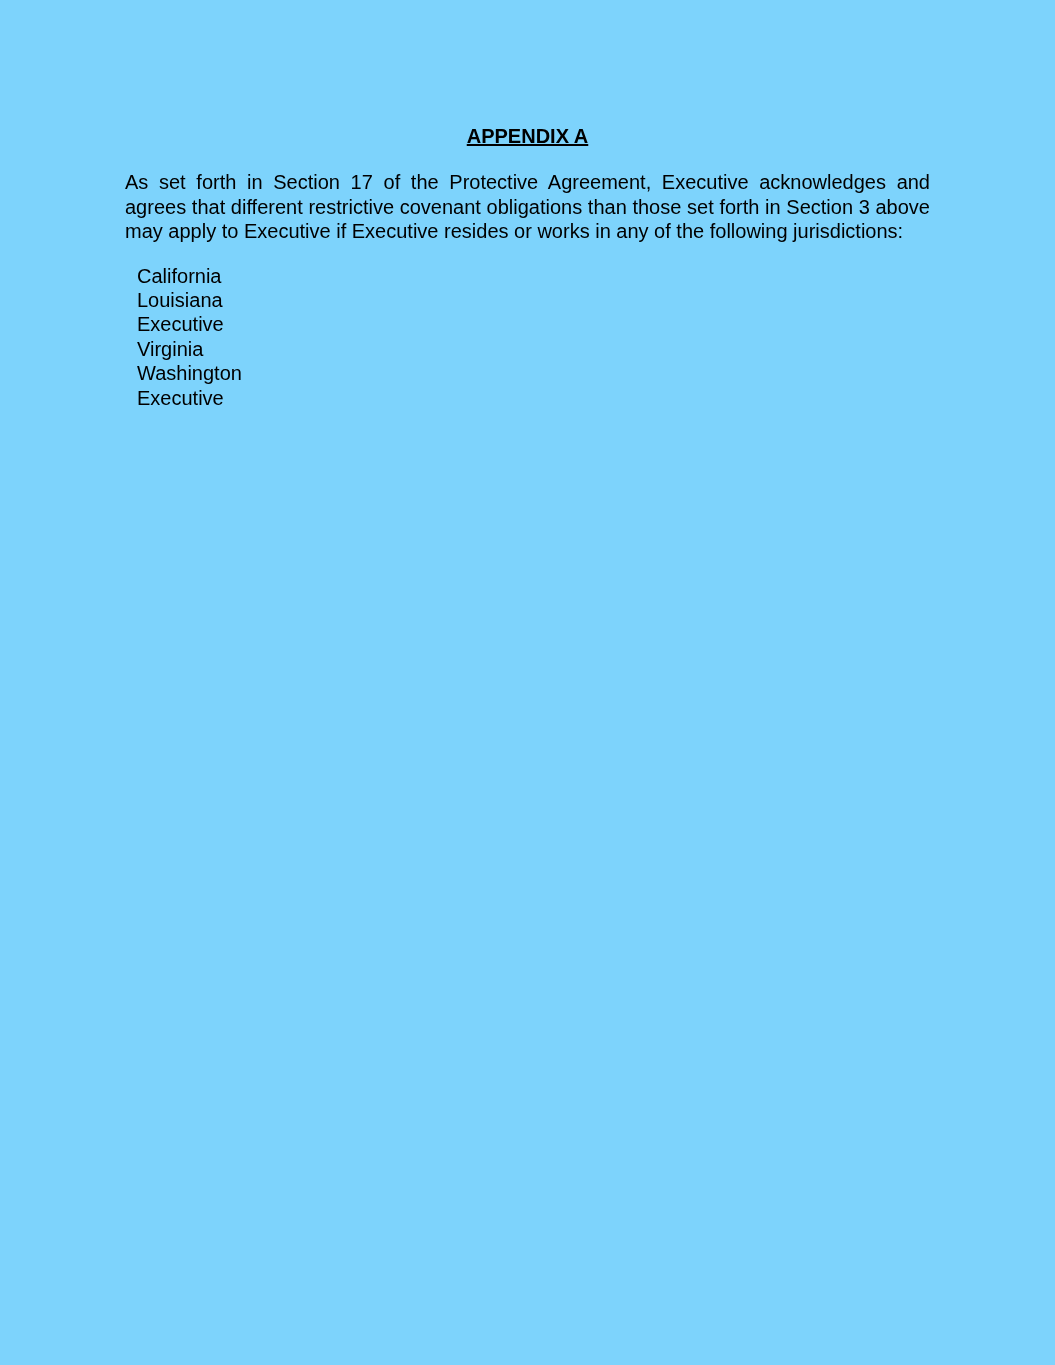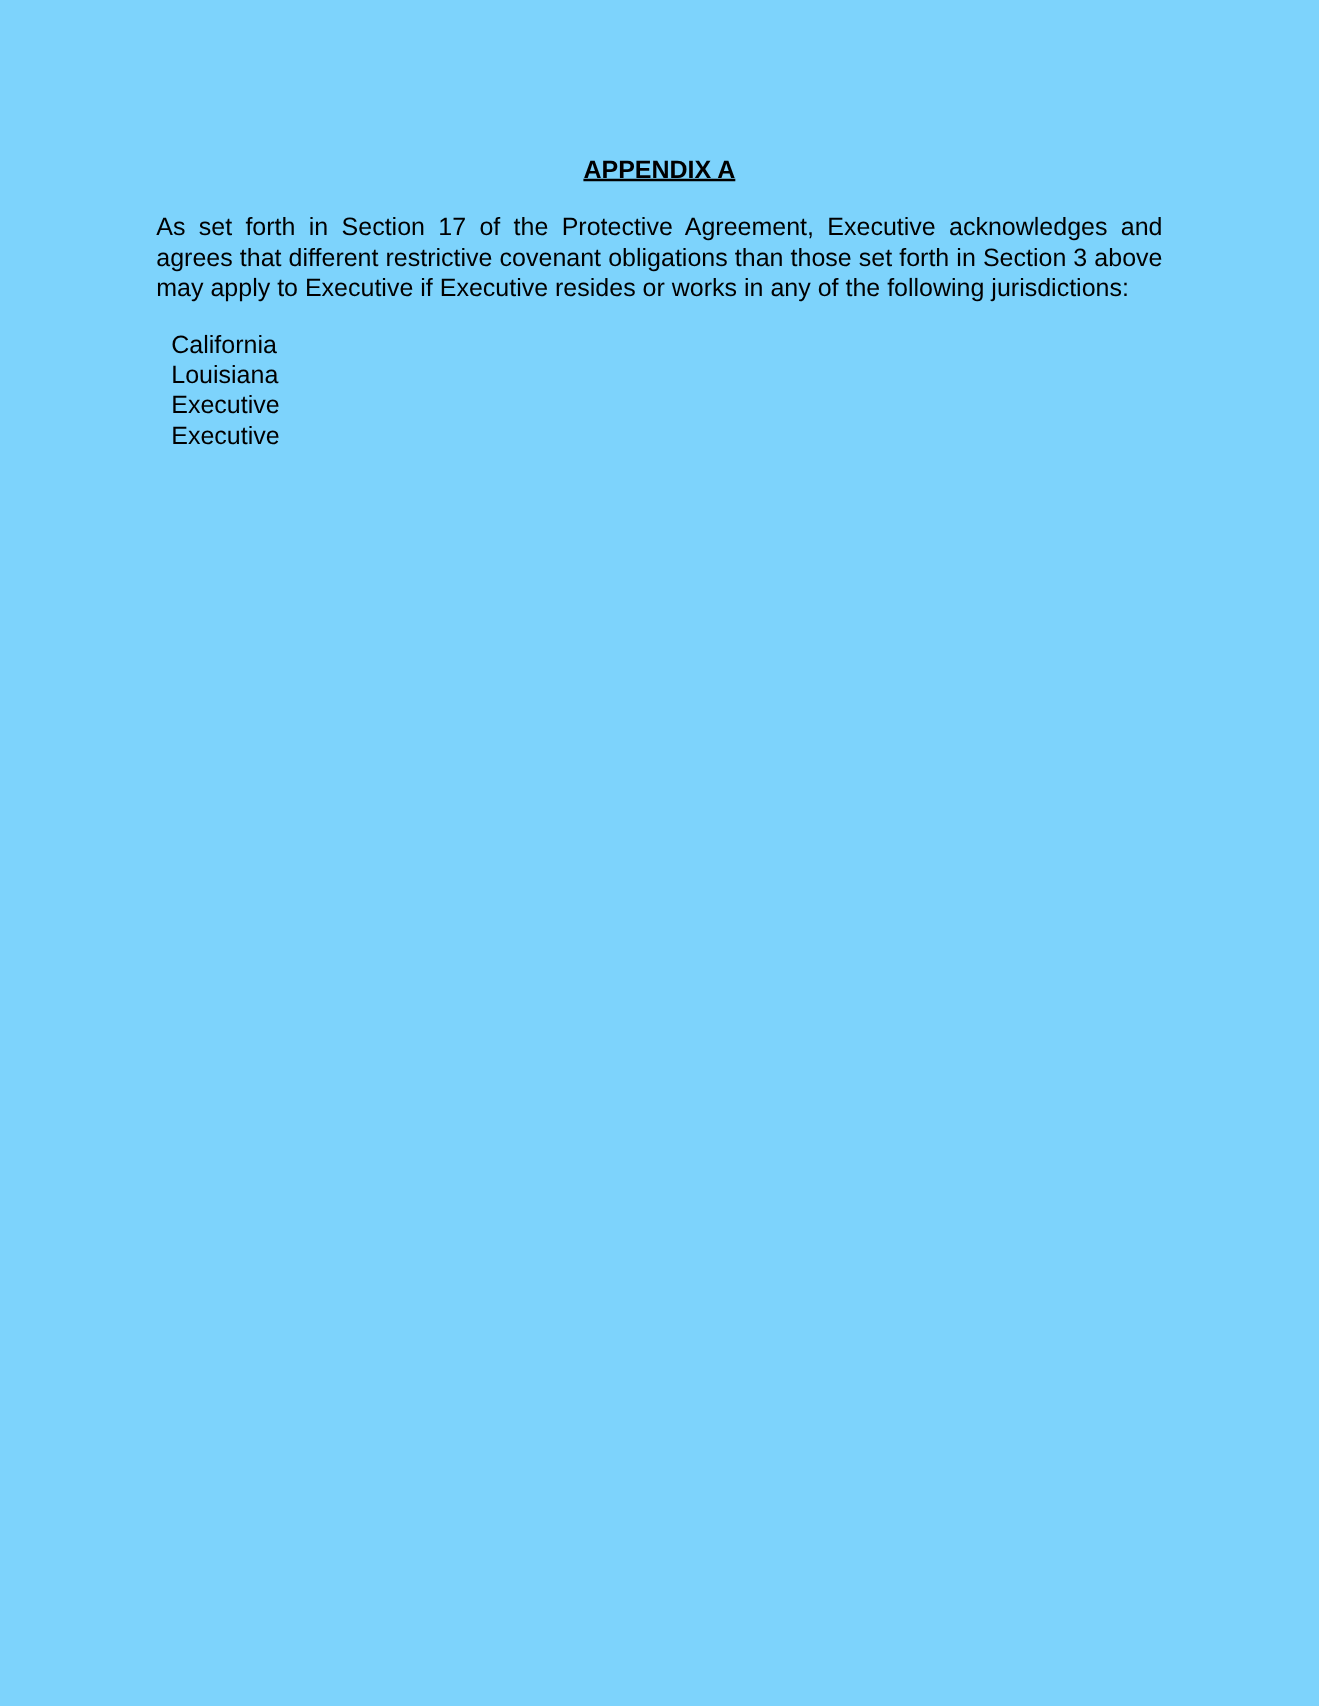--- a/index.html
+++ b/index.html
@@ -49,15 +49,17 @@
   <div class="doc-heading">
     <span class="heading-line"><span>APPENDIX A</span></span>
   </div>
 
   <p class="doc-paragraph">As set forth in Section 17 of the Protective Agreement, Executive acknowledges and agrees that different restrictive covenant obligations than those set forth in Section 3 above may apply to Executive if Executive resides or works in any of the following jurisdictions:</p>
 
   <div class="jurisdiction-list">
       <div class="jurisdiction">California</div>
       <div class="jurisdiction">Louisiana</div>
       <div class="jurisdiction">Executive</div>
+      <div class="jurisdiction">Virginia</div>
+      <div class="jurisdiction">Washington</div>
       <div class="jurisdiction">Executive</div>
     </div>
 </div>
 
 </body></html>

